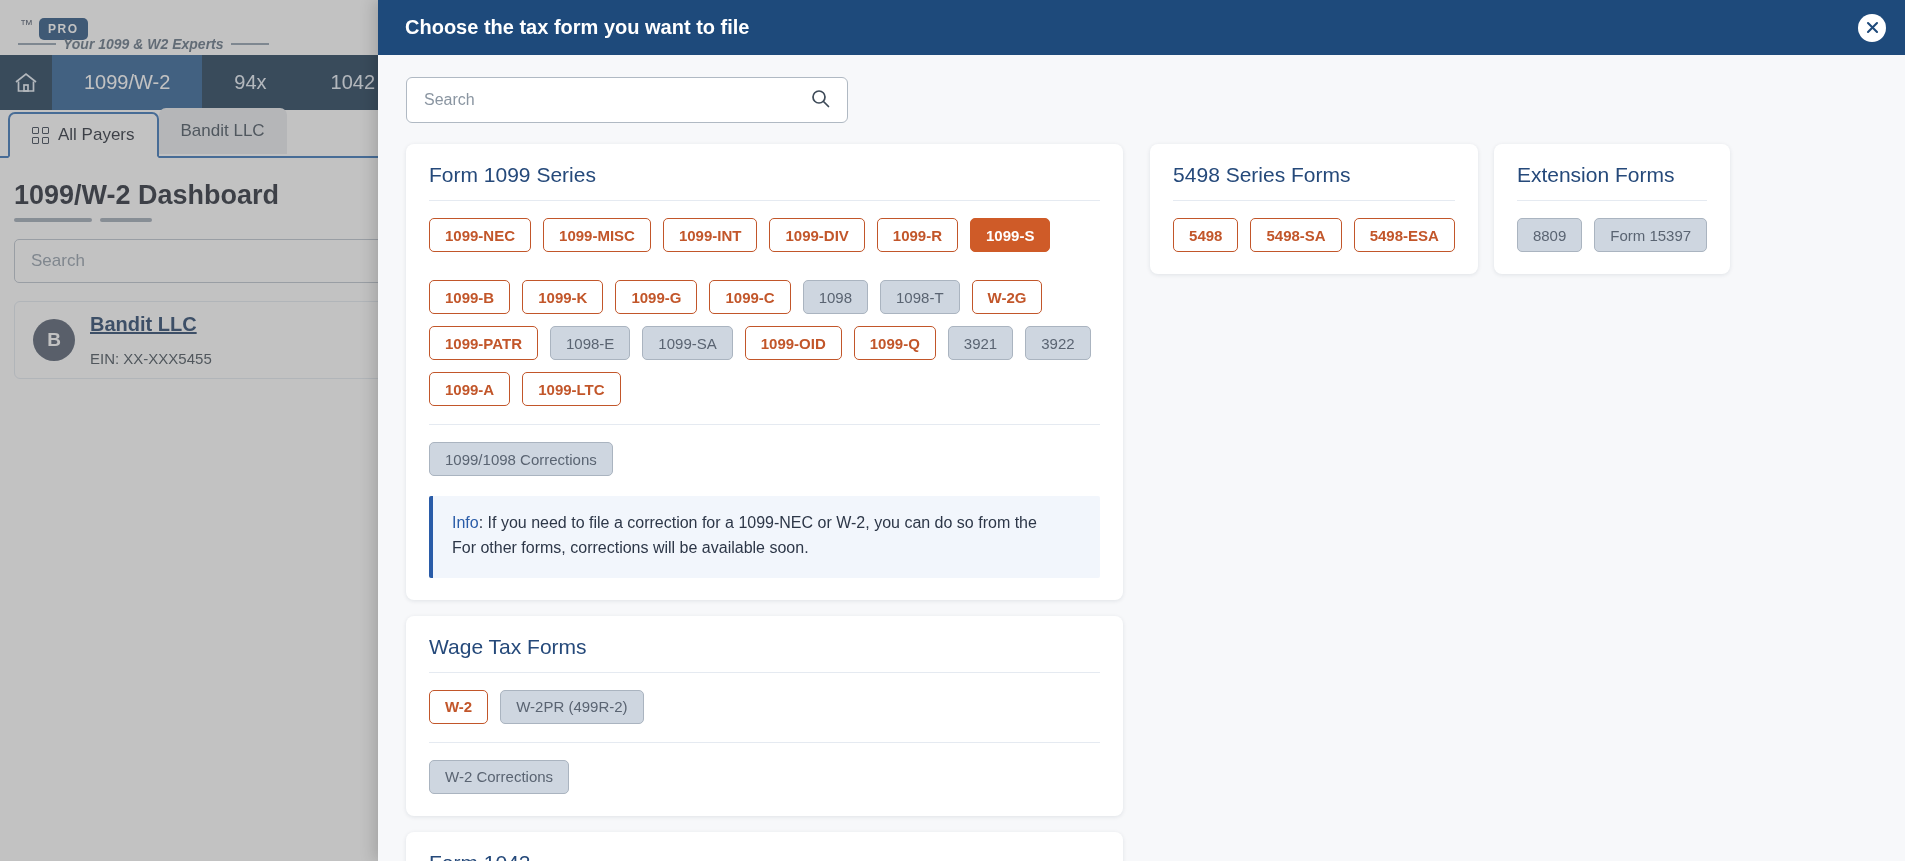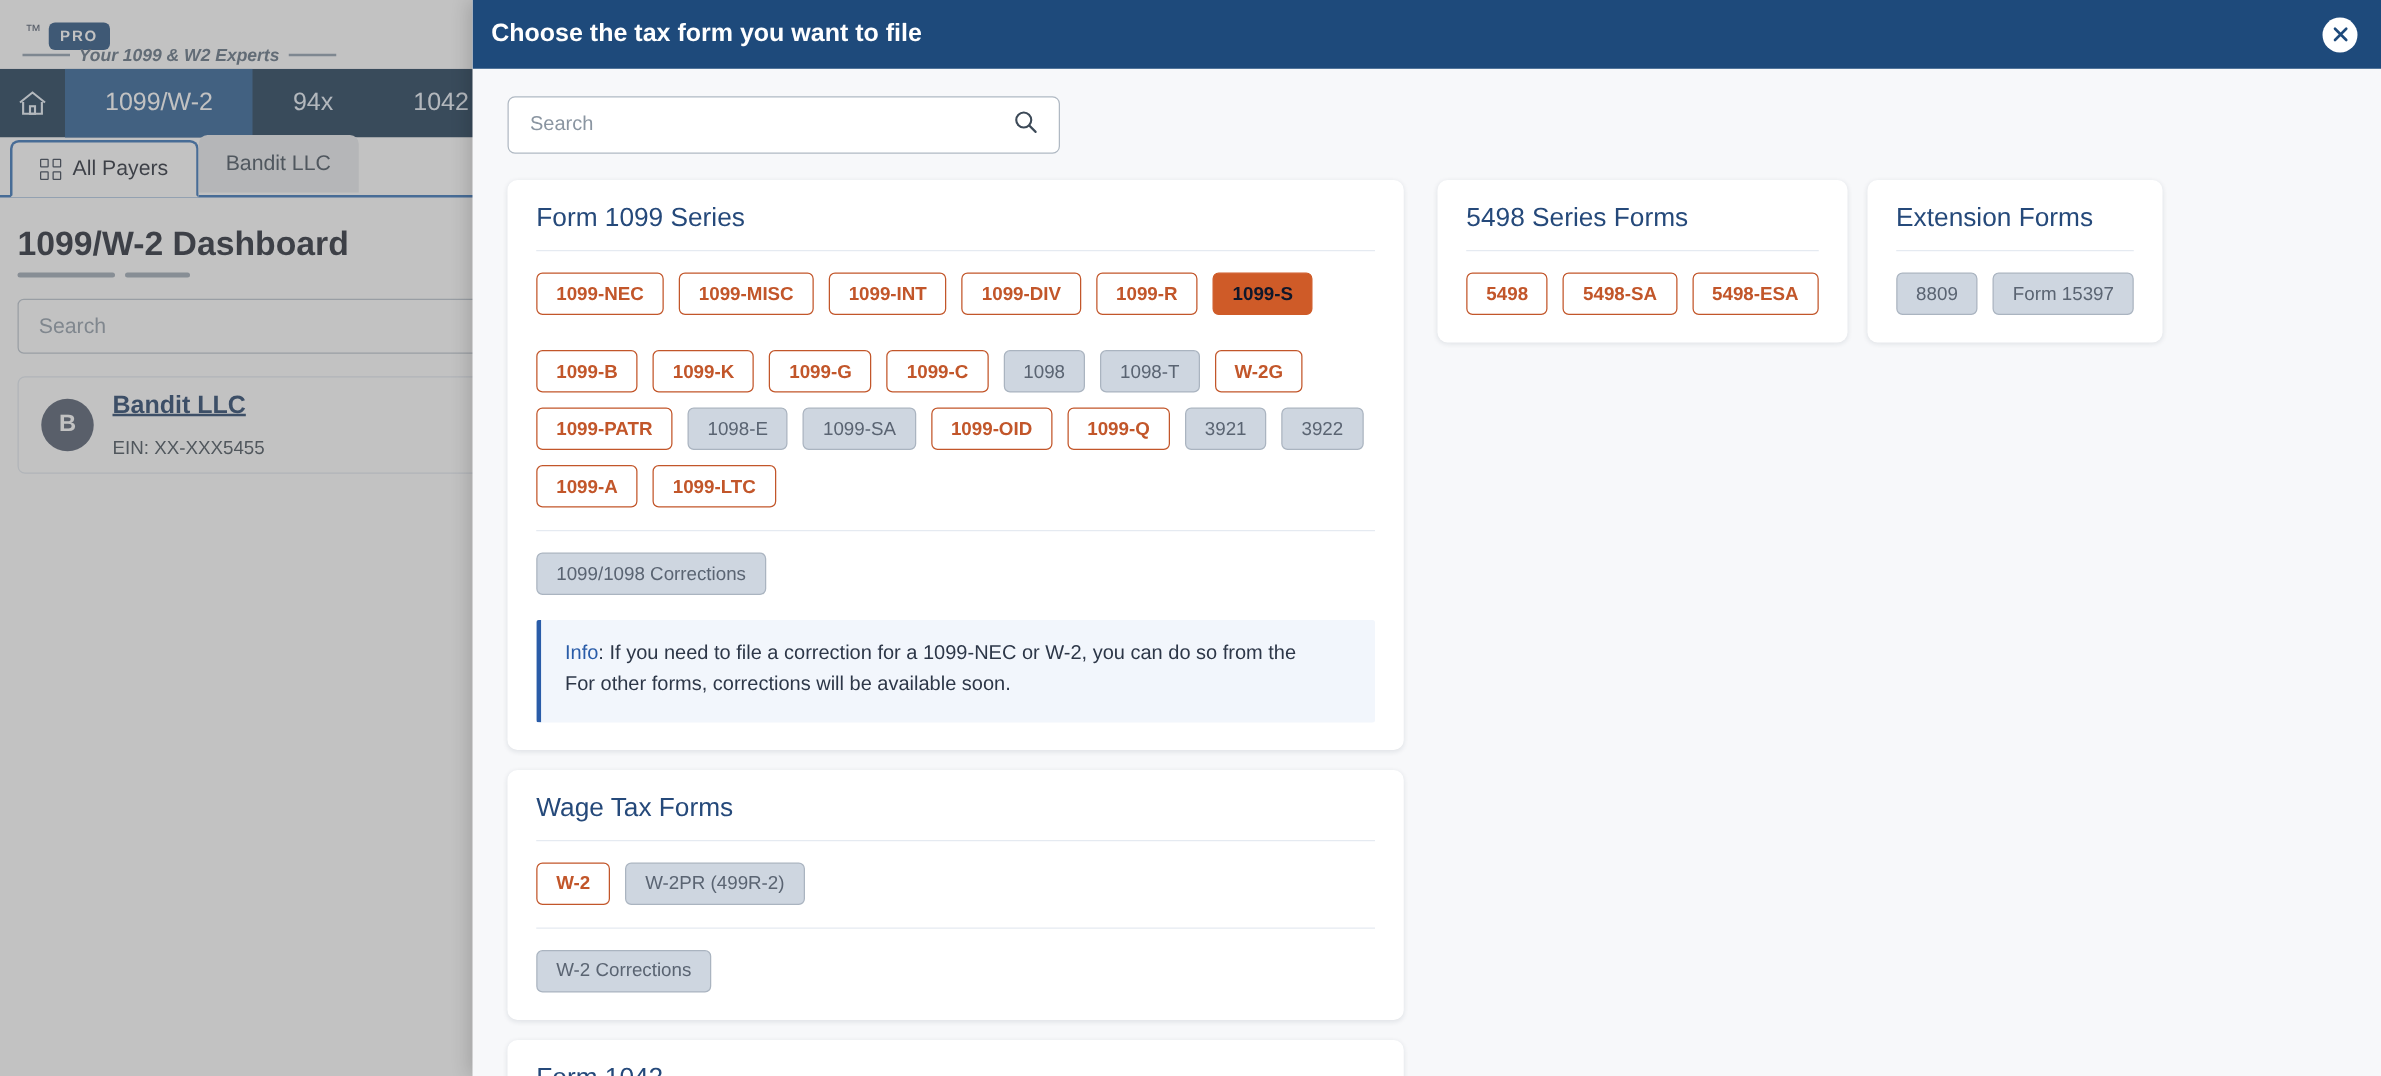--- a/index.html
+++ b/index.html
@@ -113,21 +113,21 @@
   }
 
   
   #modal {
     position:absolute; left:378px; top:0; width:1527px; height:861px;
     background:#f7f8fa; overflow:hidden;
     box-shadow: -4px 0 14px rgba(0,0,0,0.16);
   }
   .modal-head {
     height:55px; background:#1e4a7b; display:flex; align-items:center;
-    padding: 0 0 0 15px; position:relative;
+    padding: 0 0 0 27px; position:relative;
   }
   .modal-title { color:#fff; font-size:20px; font-weight:700; }
   .close-btn {
     position:absolute; right:19px; top:50%; transform:translateY(-50%);
     width:28px; height:28px; border-radius:50%; background:#fff;
     display:flex; align-items:center; justify-content:center;
   }
   .modal-body { padding: 22px 28px 0 28px; height: 806px; overflow:hidden; }
   .search-box {
     width: 442px; height:46px; background:#fff;
@@ -148,21 +148,21 @@
   .card-title { font-size:21px; color:#25497a; font-weight:400; }
   .card-rule { height:1px; background:#e5eaf1; margin: 13px 0 17px 0; }
 
   .btn-row { display:flex; flex-wrap:wrap; gap:10px 12px; }
   .fbtn {
     height:34px; padding: 0 15px; border-radius:5px;
     font-size:15px; font-weight:700; display:flex; align-items:center;
     justify-content:center; white-space:nowrap;
   }
   .fbtn.avail { background:#fff; border:1.4px solid #c2562a; color:#c2562a; }
-  .fbtn.sel   { background:#cf5b28; border:1.4px solid #cf5b28; color:#0f172a; }
+  .fbtn.sel   { background:#cf5b28; border:1.4px solid #cf5b28; color:#ffffff; }
   .fbtn.dis   { background:#ced6e0; border:1.4px solid #aab4c0; color:#5a6472; font-weight:400; }
 
   .sub-rule { height:1px; background:#e5eaf1; margin: 18px 0 17px 0; }
 
   .info-box {
     margin-top: 20px; background:#f2f6fc; border-left:4px solid #2a5ca8;
     padding: 15px 19px 17px 19px; border-radius:2px;
   }
   .info-line { font-size:16px; color:#2d3748; line-height:1.55; }
   .info-key { color:#2a5ca8; }

